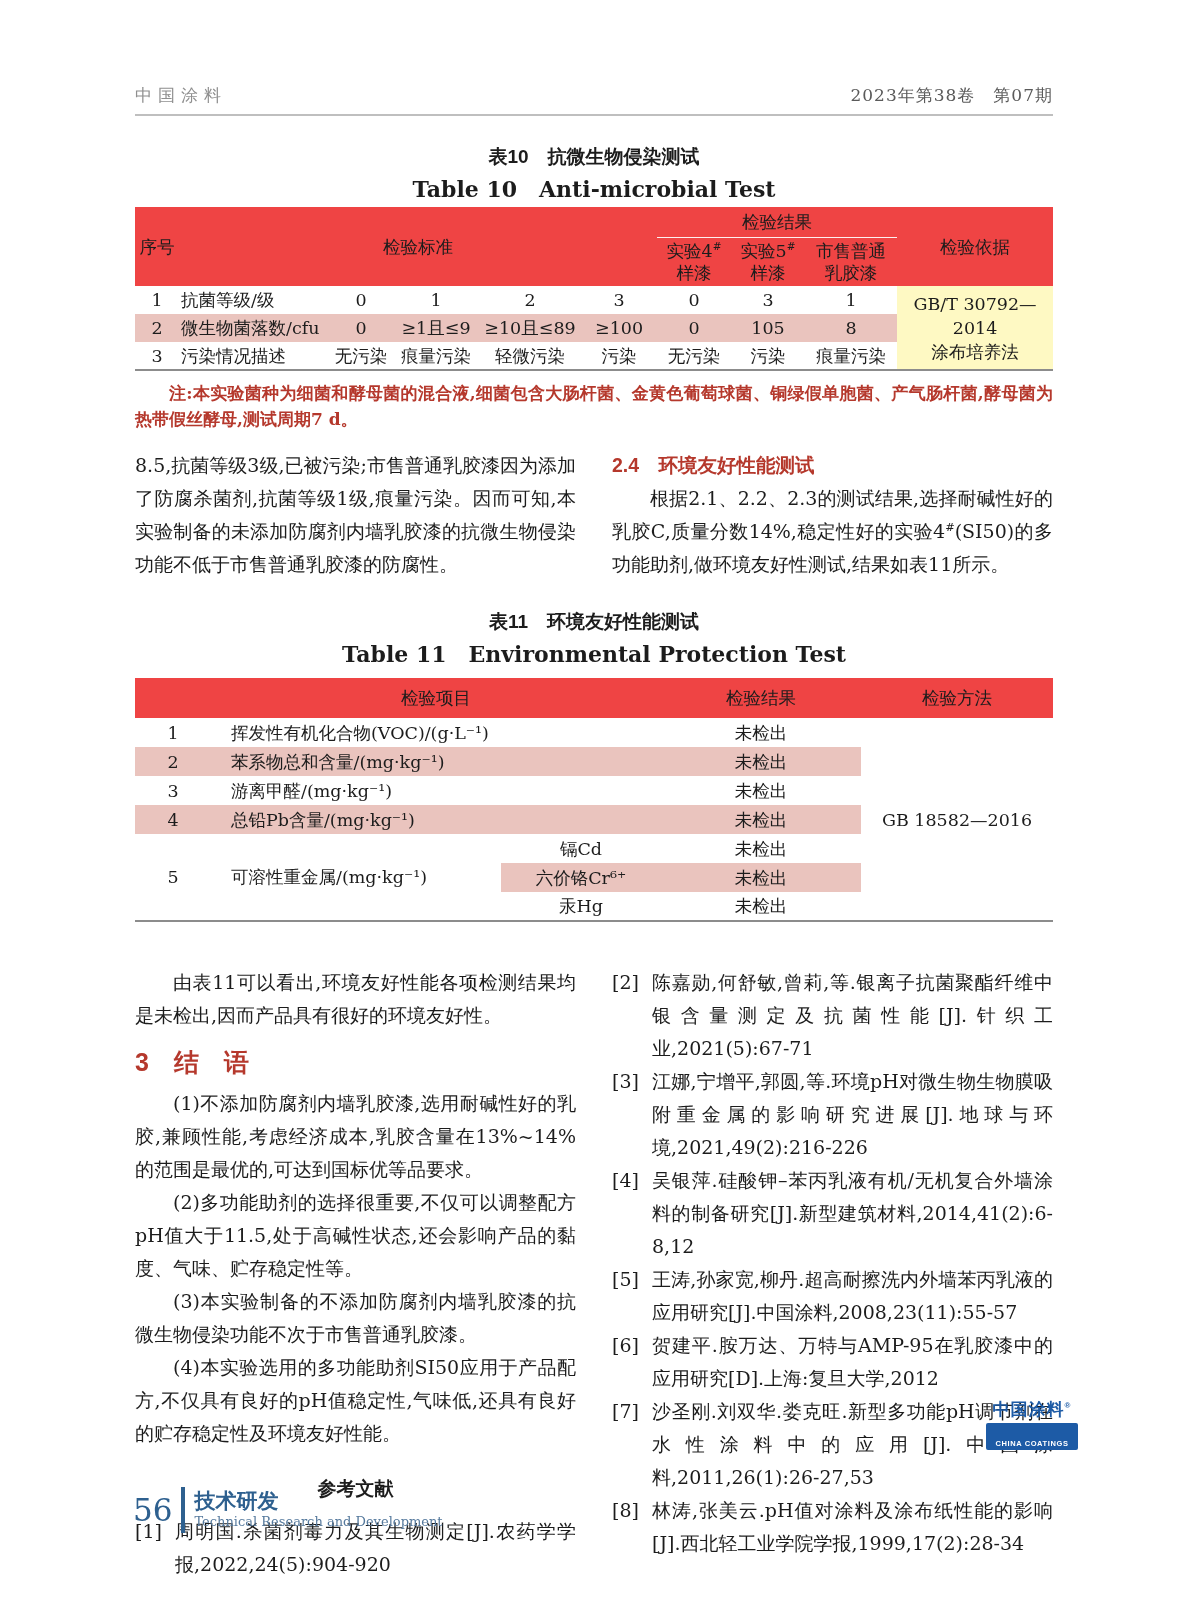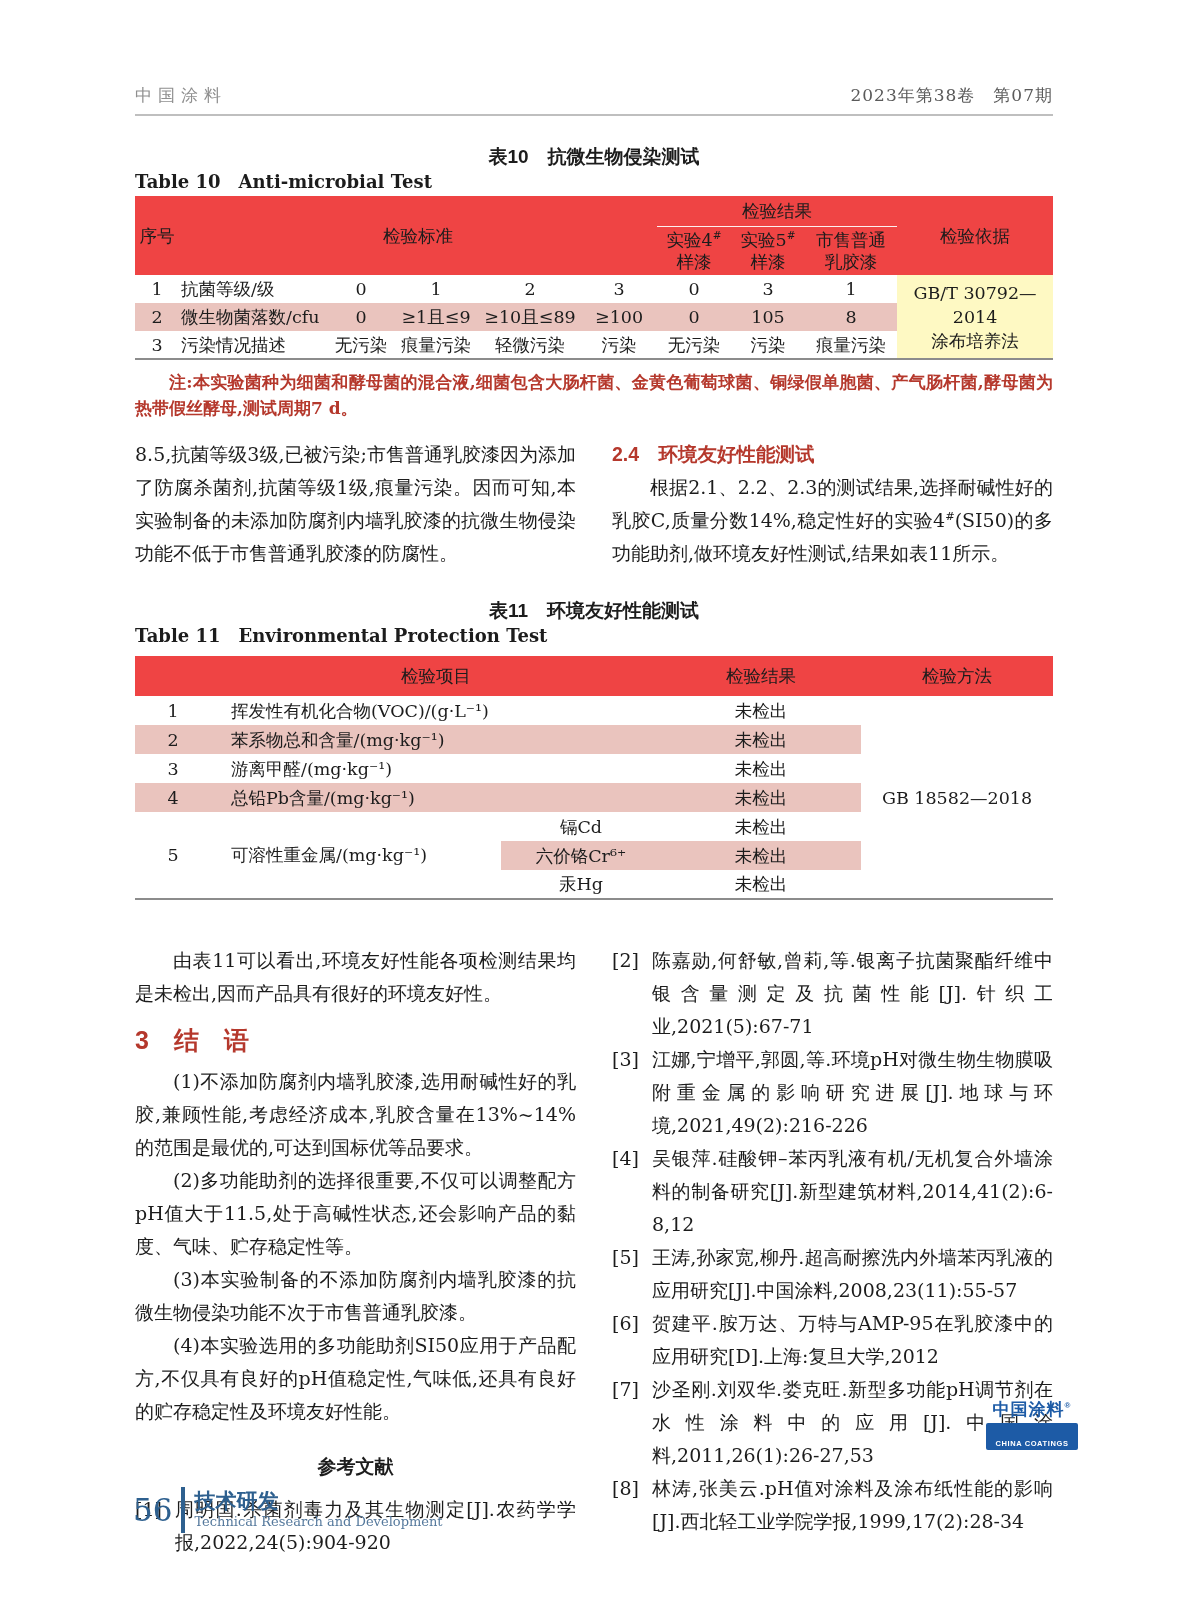--- a/index.html
+++ b/index.html
@@ -12,21 +12,21 @@
 
   
   .page-header{display:flex;justify-content:space-between;align-items:flex-end;
     border-bottom:2px solid #bfbfbf;padding-bottom:7px;}
   .journal-name{color:#8f8f8f;font-size:17px;letter-spacing:6px;font-family:"Liberation Sans",sans-serif;}
   .issue-info{color:#5a5a5a;font-size:17px;letter-spacing:1px;}
 
   
   .cap-cn{text-align:center;font-weight:bold;font-size:19px;margin-top:28px;
     font-family:"Liberation Sans",sans-serif;}
-  .cap-en{text-align:left;font-weight:bold;font-size:18px;
+  .cap-en{text-align:center;font-weight:bold;font-size:22px;margin-top:5px;
     font-family:"DejaVu Serif",serif;}
 
   
   table{border-collapse:collapse;width:918px;table-layout:fixed;}
   td,th{padding:0 2px;font-weight:normal;font-size:17.5px;line-height:22px;}
   .band th{background:#ef4444;}
   .c{text-align:center;}
   .l{text-align:left;}
   sup{font-size:60%;line-height:0;}
 
@@ -221,21 +221,21 @@
       <tr>
         <td class="c">3</td>
         <td class="item l" colspan="2">游离甲醛/(mg·kg⁻¹)</td>
         <td class="c result">未检出</td>
         <td class="c method"></td>
       </tr>
       <tr class="shade">
         <td class="c">4</td>
         <td class="item l" colspan="2">总铅Pb含量/(mg·kg⁻¹)</td>
         <td class="c result">未检出</td>
-        <td class="c method">GB 18582—2018</td>
+        <td class="c method">GB 18582—2016</td>
       </tr>
       <tr>
         <td class="c" rowspan="3">5</td>
         <td class="item l" rowspan="3">可溶性重金属/(mg·kg⁻¹)</td>
         <td class="c sub">镉Cd</td>
         <td class="c result">未检出</td>
         <td class="c method"></td>
       </tr>
       <tr class="shade-sub">
         <td class="c sub">六价铬Cr⁶⁺</td>

